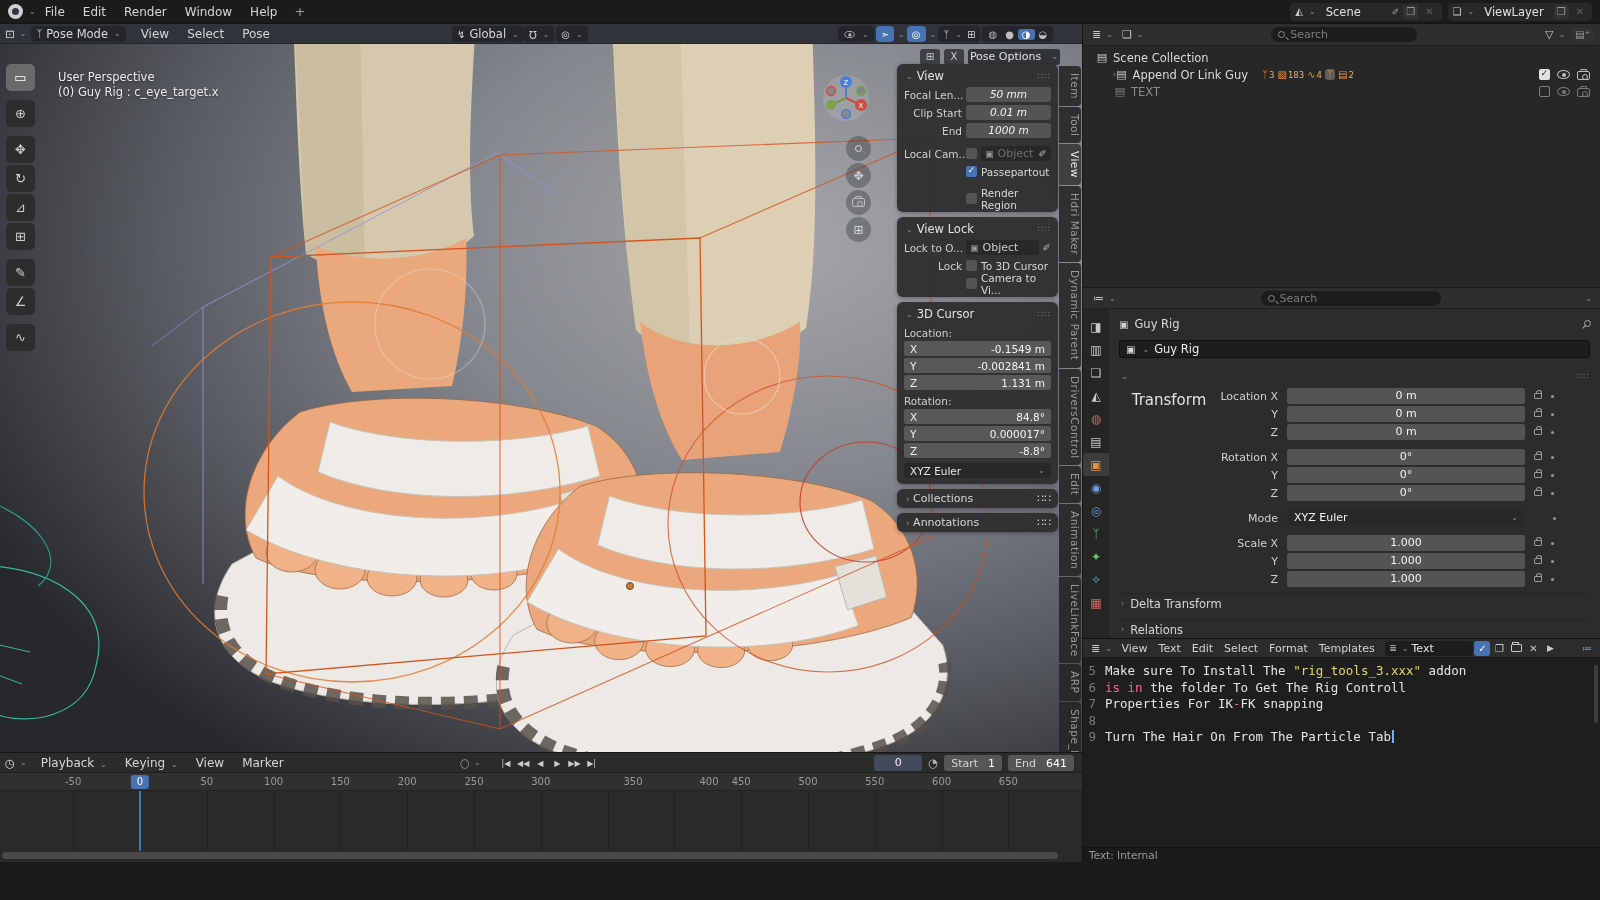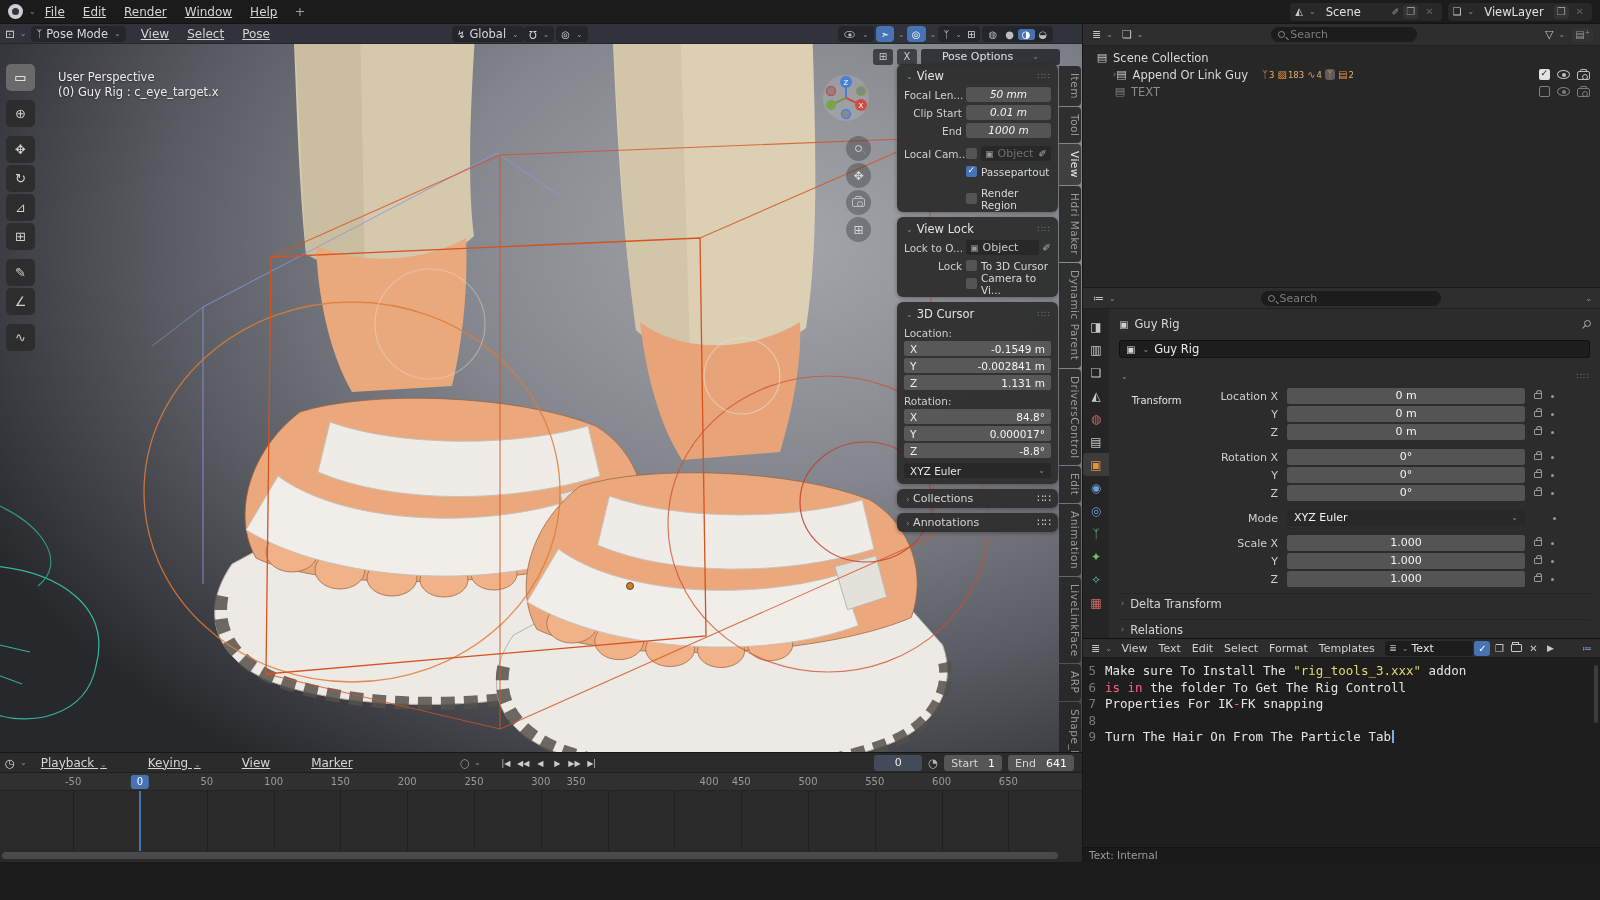--- a/index.html
+++ b/index.html
@@ -6,21 +6,21 @@
   *{margin:0;padding:0;box-sizing:border-box;}
   html,body{background:#0d0d0d;}
   body{font-family:"DejaVu Sans",sans-serif;font-size:12px;color:#d5d5d5;}
   #app{position:relative;width:1600px;height:900px;overflow:hidden;background:#1b1b1b;}
 
   
   .topbar{position:absolute;left:0;top:0;width:1600px;height:24px;background:#1b1b1b;display:flex;align-items:center;border-bottom:1px solid #141414;}
   .logo{width:15px;height:15px;border-radius:50%;background:#cfcfcf;margin:0 4px 0 8px;position:relative;}
   .logo::after{content:'';position:absolute;left:4px;top:4px;width:7px;height:7px;border-radius:50%;background:#35353f;}
   .chev{color:#909090;font-size:8px;margin-left:2px;}
-  .menu-item{padding:0 9px;color:#d6d6d6;font-size:12px;cursor:default;text-decoration:underline;}
+  .menu-item{padding:0 9px;color:#d6d6d6;font-size:12px;cursor:default;}
   .ws-tabs{display:flex;align-items:flex-end;height:24px;margin-left:14px;}
   .ws-tab{padding:4px 11px 4px;color:#9d9d9d;font-size:12px;border-radius:5px 5px 0 0;}
   .ws-tab.active{background:#3d3d3d;color:#efefef;}
   .ws-add{color:#9d9d9d;padding:0 8px;font-size:13px;}
   .top-right{margin-left:auto;display:flex;gap:6px;margin-right:8px;}
   .db-widget{display:flex;align-items:center;background:#282828;border:1px solid #1160;border-radius:4px;height:18px;padding:0 4px;gap:4px;}
   .db-widget .icon{font-size:10px;color:#c9c9c9;}
   .db-widget .lbl{color:#e2e2e2;font-size:11.5px;padding:0 6px;min-width:68px;}
   .mini-btn{color:#9a9a9a;font-size:10px;background:#333;border-radius:3px;padding:0 3px;height:14px;display:flex;align-items:center;}
   .mini-btn.dim{color:#5f5f5f;background:transparent;}
@@ -34,21 +34,21 @@
   .hgroup{position:absolute;top:2px;display:flex;gap:2px;align-items:center;}
   .hseg{display:flex;align-items:center;background:#24262b;border-radius:4px;height:16px;padding:0 5px;gap:4px;color:#d8d8d8;}
   .hseg.blue{background:var(--accent);color:#fff;}
   .shadeseg{display:flex;background:#24262b;border-radius:4px;height:16px;align-items:center;padding:0 2px;}
   .shadeseg span{padding:0 4px;font-size:10px;color:#bdbdbd;}
   .shadeseg span.active{background:var(--accent);border-radius:3px;color:#fff;}
   .vp-menus{display:flex;}
   .vp-text{position:absolute;left:58px;top:46px;color:#ececec;font-size:11.5px;text-shadow:0 1px 2px rgba(0,0,0,.45);line-height:15px;}
   .tool-settings{position:absolute;right:22px;top:24px;display:flex;gap:4px;align-items:center;height:17px;}
   .ts-icon{background:#2b2d31cc;border-radius:3px;width:20px;height:16px;display:flex;align-items:center;justify-content:center;color:#cfcfcf;font-size:10px;}
-  .ts-dd{background:#24262bd9;border-radius:3px;height:16px;display:flex;align-items:center;padding:0 21px;color:#e0e0e0;font-size:11px;gap:17px;}
+  .ts-dd{background:#24262bd9;border-radius:3px;height:16px;display:flex;align-items:center;padding:0 2px;color:#e0e0e0;font-size:11px;gap:8px;}
 
   .toolbar{position:absolute;left:6px;top:40px;display:flex;flex-direction:column;}
   .tool{width:29px;height:27px;background:rgba(43,43,43,.92);border-radius:5px;margin-bottom:2px;display:flex;align-items:center;justify-content:center;color:#cfcfcf;font-size:13px;}
   .tool.active{background:#6a6a6a;color:#fff;}
   .tool.gap{margin-top:7px;}
 
   .gizmo{position:absolute;left:820px;top:48px;}
   .nav-btns{position:absolute;left:846px;top:112px;display:flex;flex-direction:column;gap:2px;}
   .nav-btn{width:25px;height:25px;border-radius:50%;background:rgba(40,42,46,.35);color:#d8d8d8;display:flex;align-items:center;justify-content:center;font-size:12px;}
 
@@ -74,21 +74,21 @@
   .dd .chev{margin-left:auto;}
   .panel.collapsed{height:19px;padding:2px 7px;display:flex;align-items:center;}
 
   .sidebar-tabs{position:absolute;left:1059px;top:42px;width:23px;display:flex;flex-direction:column;gap:1px;}
   .stab{writing-mode:vertical-rl;width:22px;padding:7px 0;text-align:center;background:rgba(38,38,38,.9);color:#9b9b9b;font-size:10.5px;border-radius:0 4px 4px 0;letter-spacing:.5px;}
   .stab.active{background:#404040;color:#eaeaea;}
 
   
   .timeline{position:absolute;left:0;top:752px;width:1082px;height:110px;background:#2a2a2a;border-top:1px solid #161616;}
   .tl-header{height:20px;background:#2b2b2b;border-bottom:1px solid #1e1e1e;display:flex;align-items:center;font-size:11.5px;color:#d5d5d5;position:relative;}
-  .tl-menus{display:flex;gap:23px;}
+  .tl-menus{display:flex;}
   .autokey{position:absolute;left:460px;display:flex;align-items:center;gap:2px;color:#9f9f9f;}
   .transport{position:absolute;left:498px;top:2px;display:flex;gap:1px;}
   .tbtn{min-width:16px;height:16px;display:flex;align-items:center;justify-content:center;color:#cdcdcd;font-size:8px;padding:0 2px;border-radius:3px;}
   .tl-right{position:absolute;right:8px;top:2px;display:flex;gap:6px;align-items:center;}
   .frame-field{width:48px;height:16px;background:#434a5a;border-radius:3px;text-align:center;line-height:16px;color:#f0f0f0;font-size:11px;}
   .num-field{height:16px;background:#565656;border-radius:3px;display:flex;align-items:center;padding:0 7px;gap:10px;font-size:11px;}
   .num-field .nl{color:#d4d4d4;}
   .num-field .nv{color:#fff;}
   .tl-ruler{position:relative;height:18px;background:#303030;border-bottom:1px solid #242424;}
   .tick{position:absolute;top:3px;transform:translateX(-50%);color:#9a9a9a;font-size:10px;}
@@ -540,21 +540,21 @@
     <div class="tl-ruler" id="tl-ruler">
       <div class="ph-badge" style="left:140px;">0</div>
     <span class="tick" style="left: 73.2px;">-50</span>
         <span class="tick" style="left: 140px;">0</span>
         <span class="tick" style="left: 206.8px;">50</span>
         <span class="tick" style="left: 273.6px;">100</span>
         <span class="tick" style="left: 340.4px;">150</span>
         <span class="tick" style="left: 407.2px;">200</span>
         <span class="tick" style="left: 474px;">250</span>
         <span class="tick" style="left: 540.8px;">300</span>
-        <span class="tick" style="left: 576px;">350</span>
+        <span class="tick" style="left: 633px;">350</span>
         <span class="tick" style="left: 709px;">400</span>
         <span class="tick" style="left: 741.2px;">450</span>
         <span class="tick" style="left: 808px;">500</span>
         <span class="tick" style="left: 874.8px;">550</span>
         <span class="tick" style="left: 941.6px;">600</span>
         <span class="tick" style="left: 1008.4px;">650</span>
       </div>
     <div class="tl-body" id="tl-body">
       <div class="playhead" style="left:139px;"></div>
     <div class="gridline" style="left: 73.2px;"></div>
@@ -692,21 +692,21 @@
         <span class="pin"></span>
       </div>
       <div class="name-field">
         <span style="color:#d8d8d8;font-size:10px;">▣</span>
         <span class="chev">⌄</span>
         <input value="Guy Rig" style="">
       </div>
       <div class="tpanel">
         <div class="phead">
           <span class="chev">⌄</span>
-          <span style="font-size:10px;color:#e3e3e3;margin-top:48px;">Transform</span>
+          <span style="font-size:15px;color:#e3e3e3;margin-top:48px;">Transform</span>
           <span class="grip">∷∷</span>
         </div>
         <div id="transform-rows" style="margin-top:4px;">
             <div class="trow">
               <span class="tlabel">Location X</span>
               <span class="tfield">0 m</span>
               <span class="lock"></span>
               <span class="adot"></span>
             </div>
             <div class="trow">

